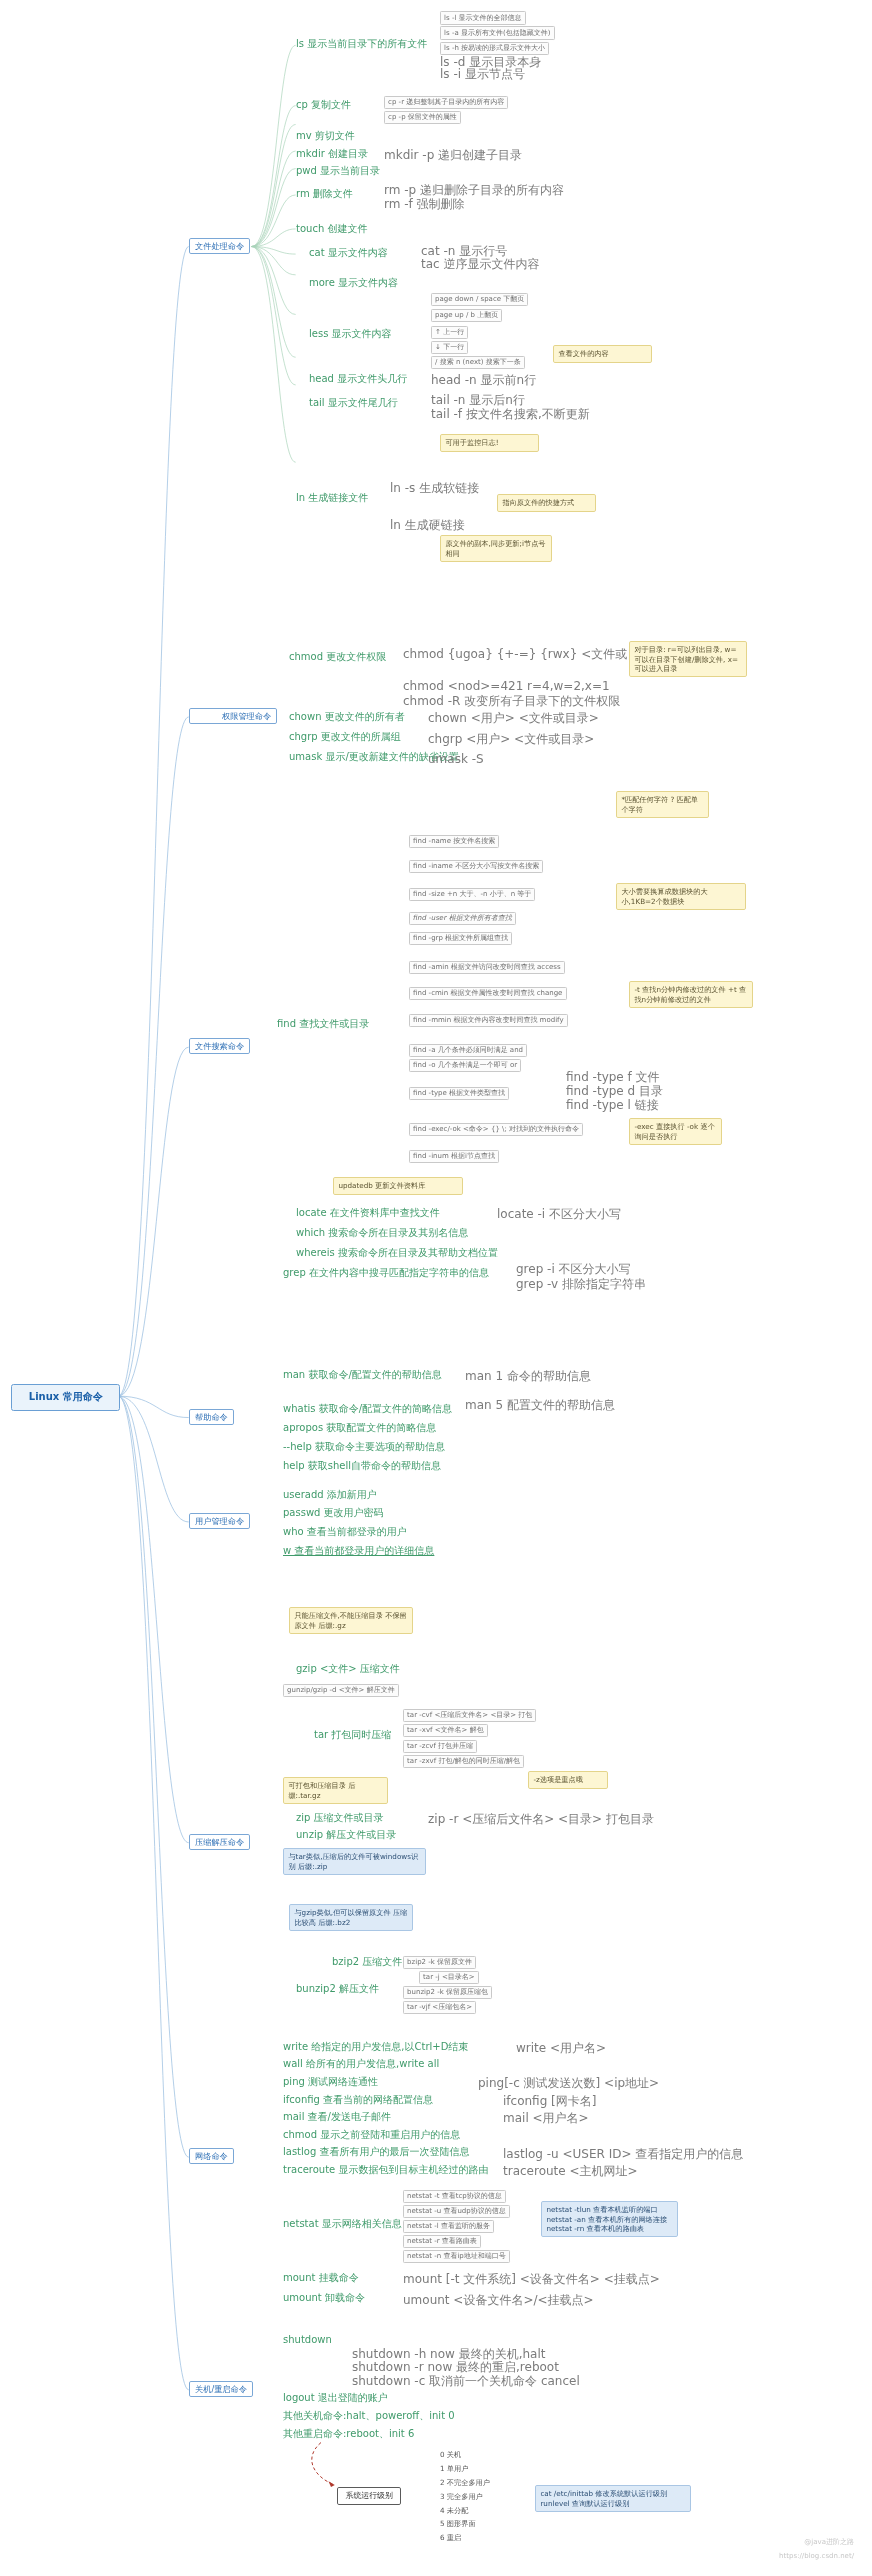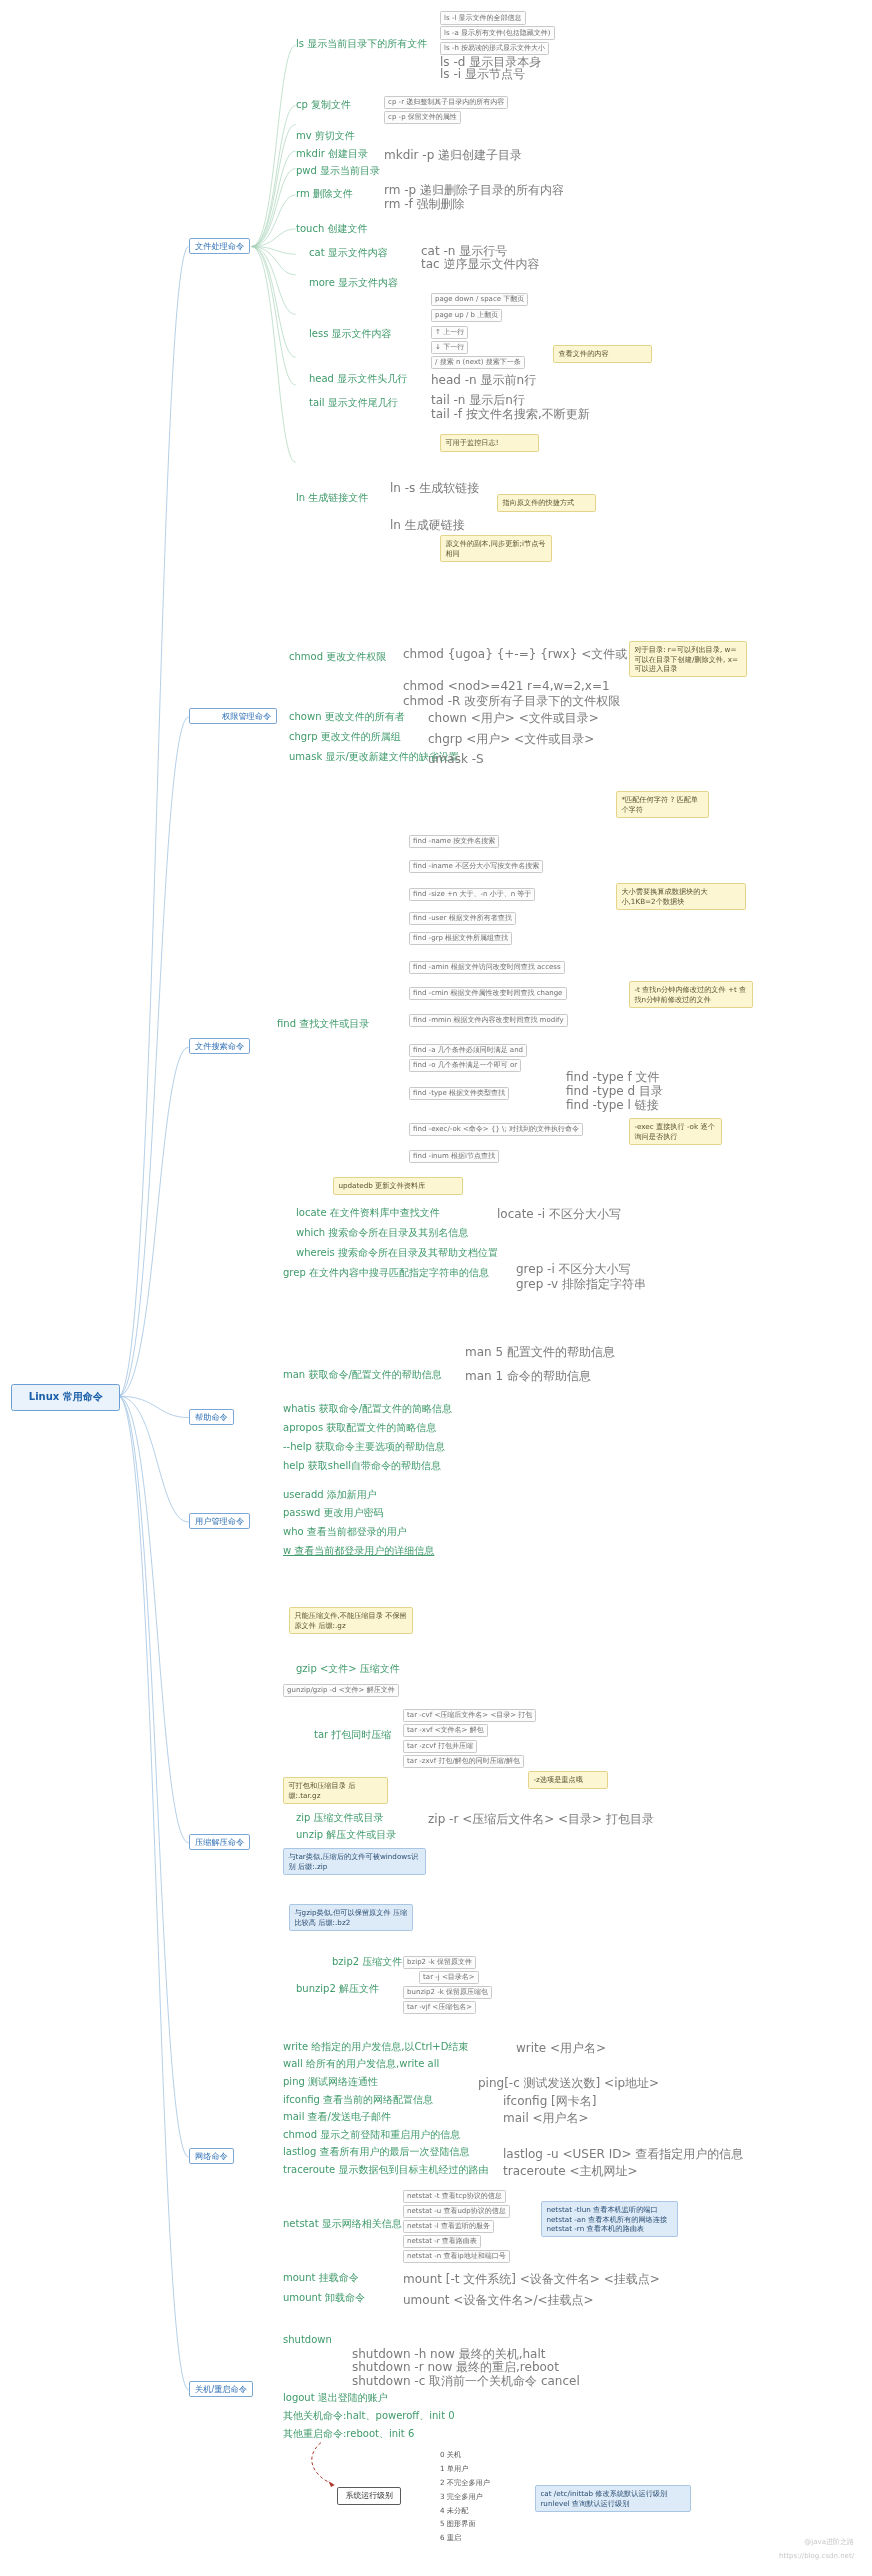--- a/index.html
+++ b/index.html
@@ -128,21 +128,21 @@
 x=可以进入目录</div>
 
 <div class="node cat" style="left:189px;top:1038px;">文件搜索命令</div>
 <div class="node t" style="left:277px;top:1020px;">find 查找文件或目录</div>
 <div class="node note" style="left:616px;top:791px;width:82px;">*匹配任何字符
 ? 匹配单个字符</div>
 <div class="node gbox" style="left:409px;top:835px;">find -name 按文件名搜索</div>
 <div class="node gbox" style="left:409px;top:860px;">find -iname 不区分大小写按文件名搜索</div>
 <div class="node gbox" style="left:409px;top:888px;">find -size +n 大于、-n 小于、n 等于</div>
 <div class="node note" style="left:616px;top:883px;width:119px;">大小需要换算成数据块的大小,1KB=2个数据块</div>
-<div class="node gbox" style="left:409px;top:912px;">find -user 根据文件所有者查找</div>
+<div class="node gbox" style="left:409px;top:912px;font-style:italic;">find -user 根据文件所有者查找</div>
 <div class="node gbox" style="left:409px;top:932px;">find -grp 根据文件所属组查找</div>
 <div class="node gbox" style="left:409px;top:961px;">find -amin 根据文件访问改变时间查找 access</div>
 <div class="node gbox" style="left:409px;top:987px;">find -cmin 根据文件属性改变时间查找 change</div>
 <div class="node gbox" style="left:409px;top:1014px;">find -mmin 根据文件内容改变时间查找 modify</div>
 <div class="node note" style="left:629px;top:981px;width:113px;">-t 查找n分钟内修改过的文件
 +t 查找n分钟前修改过的文件</div>
 <div class="node gbox" style="left:409px;top:1044px;">find -a  几个条件必须同时满足 and</div>
 <div class="node gbox" style="left:409px;top:1059px;">find -o  几个条件满足一个即可 or</div>
 <div class="node gbox" style="left:409px;top:1087px;">find -type 根据文件类型查找</div>
 <div class="node g" style="left:566px;top:1073px;">find -type f 文件</div>
@@ -157,21 +157,21 @@
 <div class="node g" style="left:497px;top:1210px;">locate -i 不区分大小写</div>
 <div class="node t" style="left:296px;top:1229px;">which 搜索命令所在目录及其别名信息</div>
 <div class="node t" style="left:296px;top:1249px;">whereis 搜索命令所在目录及其帮助文档位置</div>
 <div class="node t" style="left:283px;top:1269px;">grep 在文件内容中搜寻匹配指定字符串的信息</div>
 <div class="node g" style="left:516px;top:1265px;">grep -i 不区分大小写</div>
 <div class="node g" style="left:516px;top:1280px;">grep -v 排除指定字符串</div>
 
 <div class="node cat" style="left:189px;top:1409px;">帮助命令</div>
 <div class="node t" style="left:283px;top:1371px;">man 获取命令/配置文件的帮助信息</div>
 <div class="node g" style="left:465px;top:1372px;">man 1 命令的帮助信息</div>
-<div class="node g" style="left:465px;top:1348px;">man 5 配置文件的帮助信息</div>
+<div class="node g" style="left:465px;top:1401px;">man 5 配置文件的帮助信息</div>
 <div class="node t" style="left:283px;top:1405px;">whatis 获取命令/配置文件的简略信息</div>
 <div class="node t" style="left:283px;top:1424px;">apropos 获取配置文件的简略信息</div>
 <div class="node t" style="left:283px;top:1443px;">--help 获取命令主要选项的帮助信息</div>
 <div class="node t" style="left:283px;top:1462px;">help 获取shell自带命令的帮助信息</div>
 
 <div class="node cat" style="left:189px;top:1513px;">用户管理命令</div>
 <div class="node t" style="left:283px;top:1491px;">useradd 添加新用户</div>
 <div class="node t" style="left:283px;top:1509px;">passwd 更改用户密码</div>
 <div class="node t" style="left:283px;top:1528px;">who 查看当前都登录的用户</div>
 <div class="node t" style="left:283px;top:1547px;text-decoration:underline;">w 查看当前都登录用户的详细信息</div>

